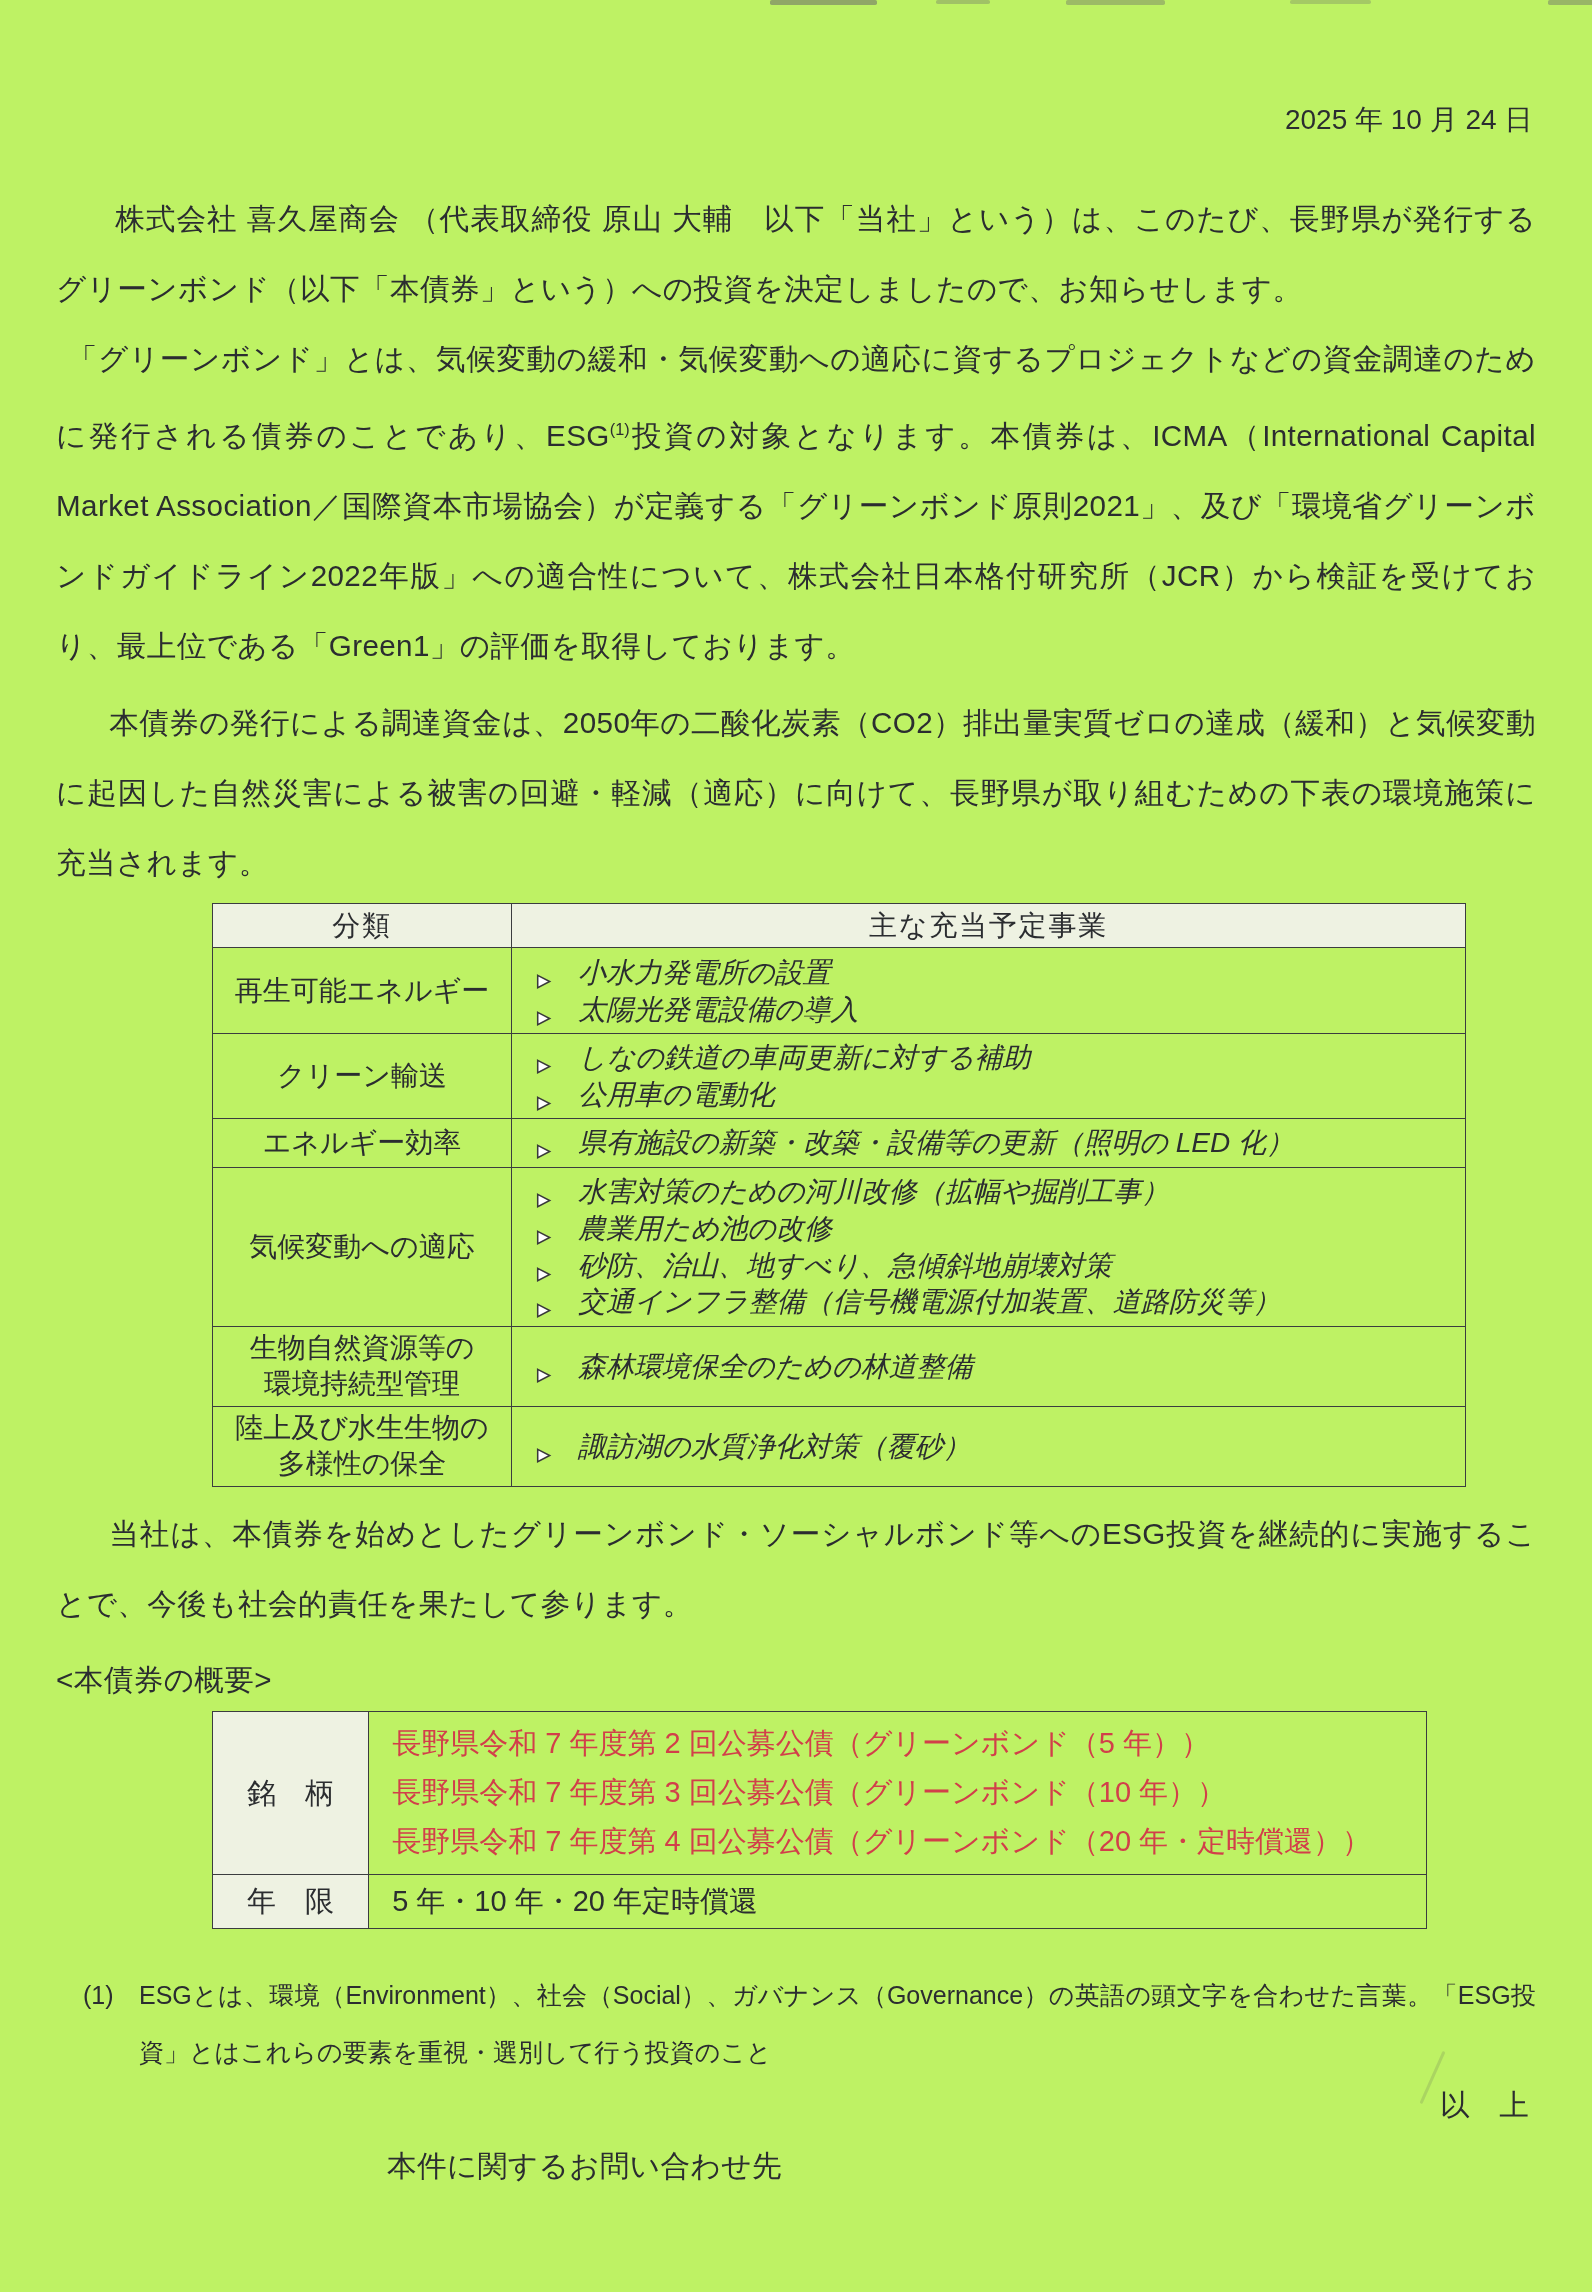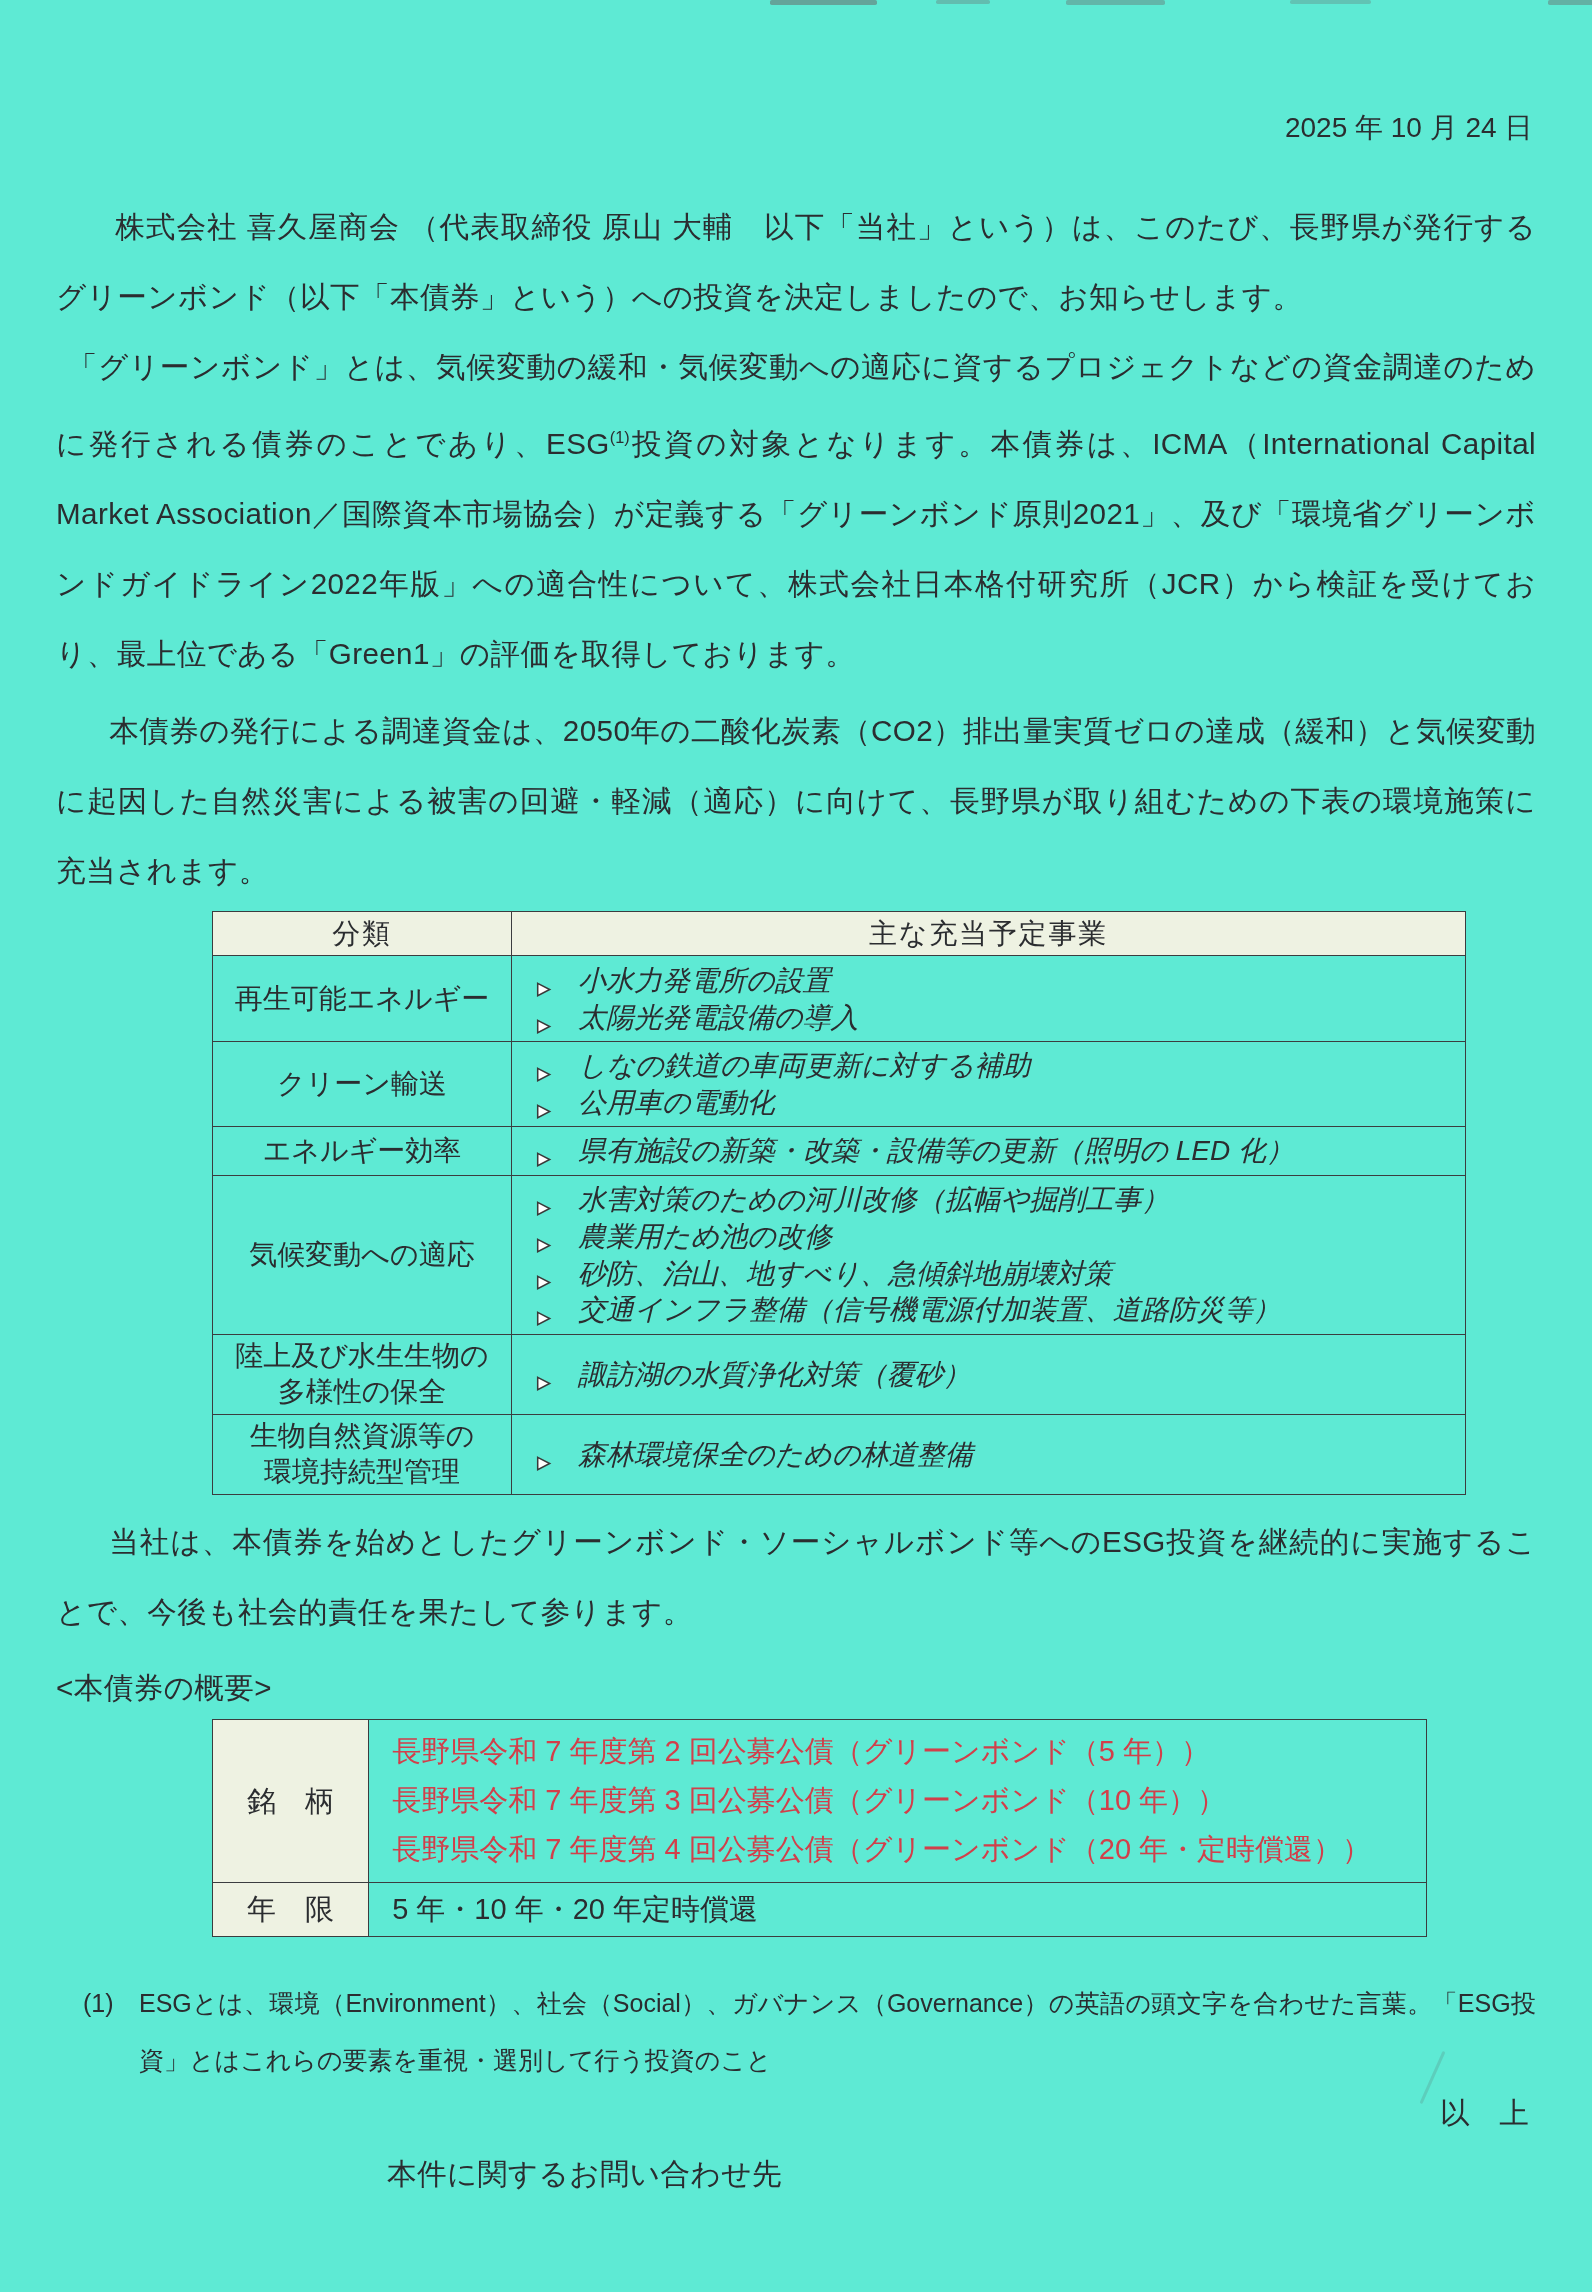--- a/index.html
+++ b/index.html
@@ -4,26 +4,26 @@
 <style>
   html, body {
     margin: 0;
     padding: 0;
     background: #ffffff;
   }
   .page {
     position: relative;
     width: 1592px;
     height: 2293px;
-    background: #5eead4;
+    background: #bef264;
     font-family: "Liberation Sans", "DejaVu Sans", sans-serif;
     color: #2b2d30;
     overflow: hidden;
     box-sizing: border-box;
-    padding: 8px 56px;
+    padding: 0 56px;
   }
   
   .artifact {
     position: absolute;
     background: #6a6a6a;
     opacity: 0.55;
     border-radius: 1.8px;
     pointer-events: none;
   }
   .a1 { left: 770px;  top: 0; width: 107px; height: 4.5px; }
@@ -295,47 +295,47 @@
                 <svg viewBox="0 0 22 22" width="17" height="17">
                   <path d="M3.5 3 L19 11 L3.5 19 Z" fill="#fff" stroke="#3a3a3a" stroke-width="2"></path>
                 </svg>
               </span>
             <span>交通インフラ整備（信号機電源付加装置、道路防災等）</span>
           </div>
         </td>
       </tr>
       <tr>
         <td class="cat">
+          <div>生物自然資源等の</div>
+          <div>環境持続型管理</div>
+        </td>
+        <td class="items">
+          <div class="item">
+            <span class="bullet">
+                <svg viewBox="0 0 22 22" width="17" height="17">
+                  <path d="M3.5 3 L19 11 L3.5 19 Z" fill="#fff" stroke="#3a3a3a" stroke-width="2"></path>
+                </svg>
+              </span>
+            <span>森林環境保全のための林道整備</span>
+          </div>
+        </td>
+      </tr>
+      <tr>
+        <td class="cat">
           <div>陸上及び水生生物の</div>
           <div>多様性の保全</div>
         </td>
         <td class="items">
           <div class="item">
             <span class="bullet">
                 <svg viewBox="0 0 22 22" width="17" height="17">
                   <path d="M3.5 3 L19 11 L3.5 19 Z" fill="#fff" stroke="#3a3a3a" stroke-width="2"></path>
                 </svg>
               </span>
             <span>諏訪湖の水質浄化対策（覆砂）</span>
-          </div>
-        </td>
-      </tr>
-      <tr>
-        <td class="cat">
-          <div>生物自然資源等の</div>
-          <div>環境持続型管理</div>
-        </td>
-        <td class="items">
-          <div class="item">
-            <span class="bullet">
-                <svg viewBox="0 0 22 22" width="17" height="17">
-                  <path d="M3.5 3 L19 11 L3.5 19 Z" fill="#fff" stroke="#3a3a3a" stroke-width="2"></path>
-                </svg>
-              </span>
-            <span>森林環境保全のための林道整備</span>
           </div>
         </td>
       </tr>
     </tbody>
   </table>
 
   <p class="para p4">当社は、本債券を始めとしたグリーンボンド・ソーシャルボンド等へのESG投資を継続的に実施することで、今後も社会的責任を果たして参ります。</p>
 
   <div class="overview-heading">&lt;本債券の概要&gt;</div>
 

